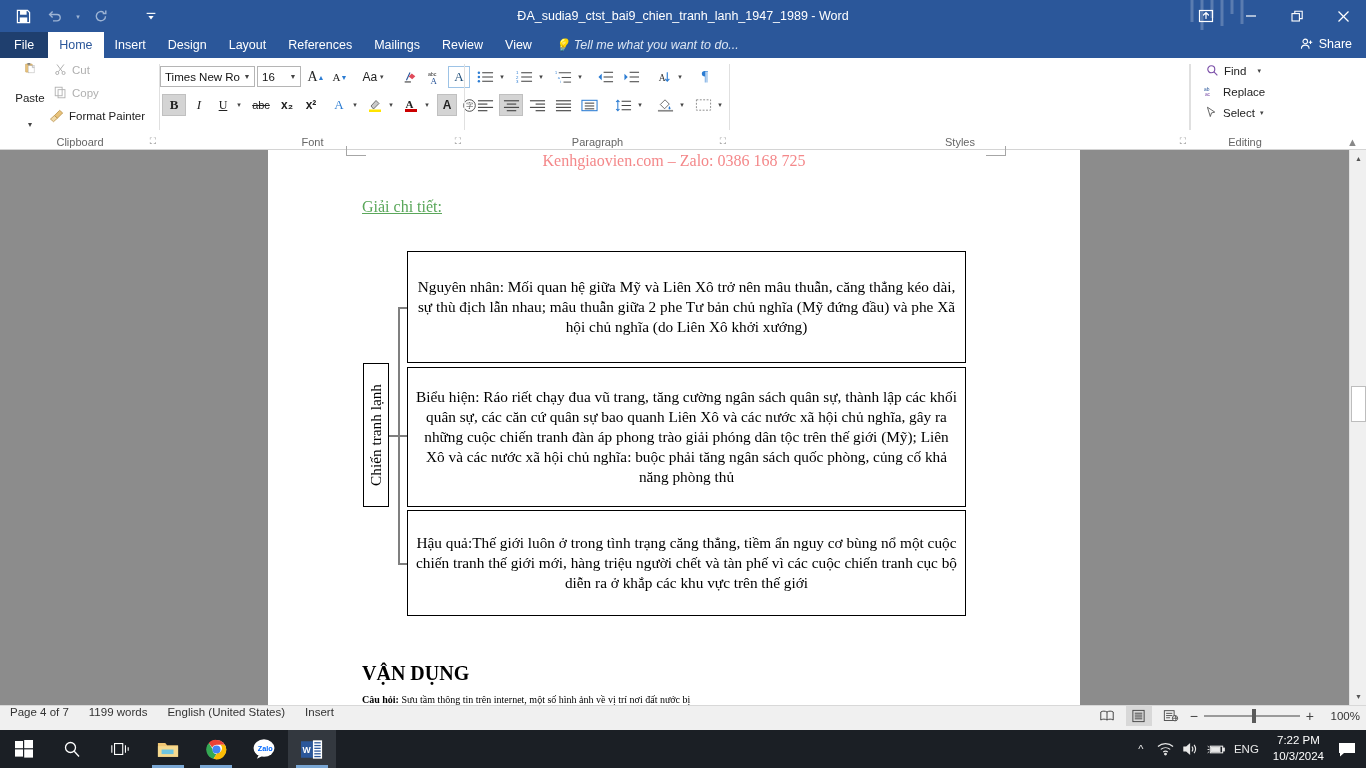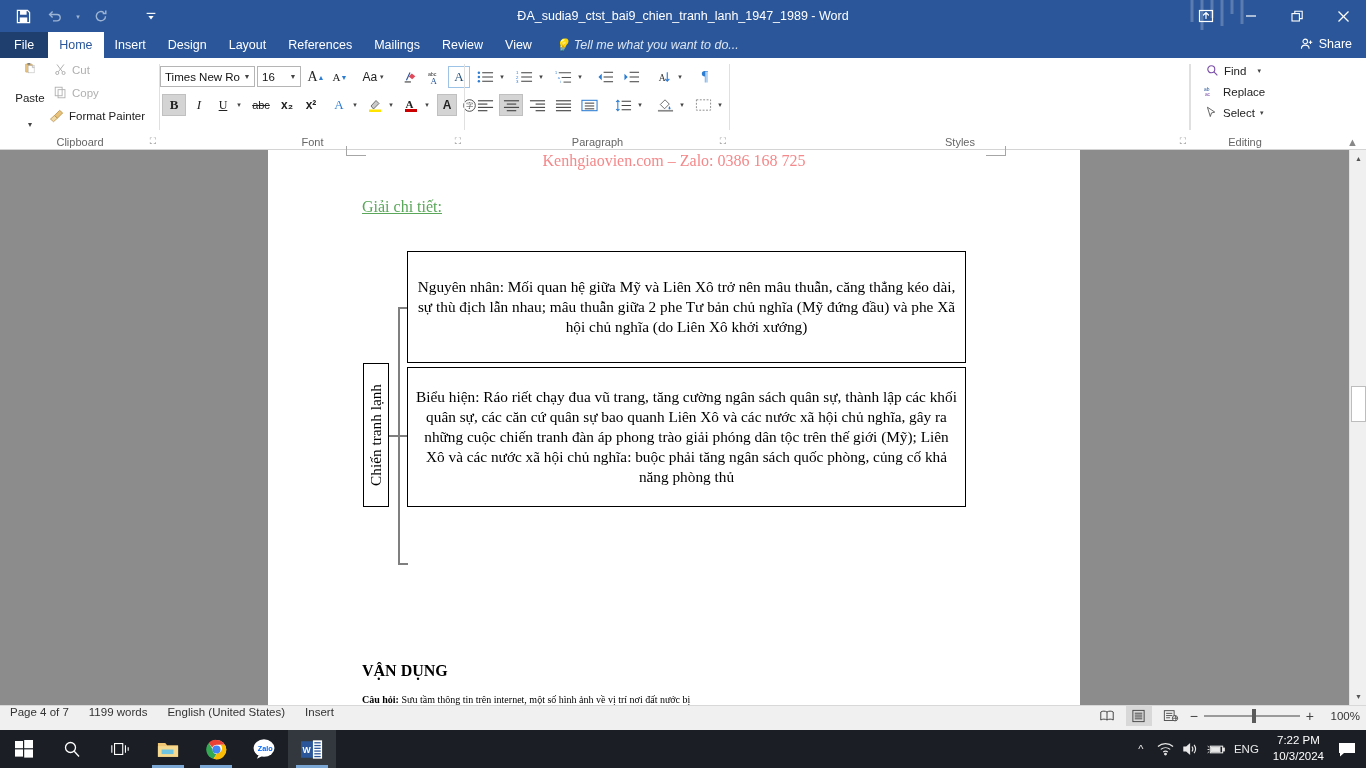--- a/index.html
+++ b/index.html
@@ -144,21 +144,21 @@
     display: flex; align-items: center; justify-content: center;
   }
   .vbox span {
     writing-mode: vertical-rl; transform: rotate(180deg);
     font-family: "Liberation Serif", serif; font-size: 15.3px; color: #000; white-space: nowrap;
   }
   .conn { position: absolute; background: #7f7f7f; }
 
   .vandung {
     position: absolute; left: 94px; top: 512px;
-    font-family: "Liberation Serif", serif; font-size: 16px; font-weight: bold; color: #000;
+    font-family: "Liberation Serif", serif; font-size: 20px; font-weight: bold; color: #000;
   }
   .cauhoi {
     position: absolute; left: 94px; top: 544px; width: 640px;
     font-family: "Liberation Serif", serif; font-size: 10px; color: #000;
   }
   .cauhoi b { font-weight: bold; }
 
   
   .vsb {
     position: absolute; right: 0; top: 150px; width: 17px; height: 555px;
@@ -653,20 +653,23 @@
       </div>
 
       <div class="dbox" style="left:139px;top:101px;width:559px;height:112px;">
         <span>Nguyên nhân: Mối quan hệ giữa Mỹ và Liên Xô trở nên mâu thuẫn, căng thẳng kéo dài, sự thù địch lẫn nhau; mâu thuẫn giữa 2 phe Tư bản chủ nghĩa (Mỹ đứng đầu) và phe Xã hội chủ nghĩa (do Liên Xô khởi xướng)</span>
       </div>
 
       <div class="dbox" style="left:139px;top:217px;width:559px;height:140px;">
         <span>Biểu hiện: Ráo riết chạy đua vũ trang, tăng cường ngân sách quân sự, thành lập các khối quân sự, các căn cứ quân sự bao quanh Liên Xô và các nước xã hội chủ nghĩa, gây ra những cuộc chiến tranh đàn áp phong trào giải phóng dân tộc trên thế giới (Mỹ); Liên Xô và các nước xã hội chủ nghĩa: buộc phải tăng ngân sách quốc phòng, củng cố khả năng phòng thủ</span>
       </div>
 
+      <div class="dbox" style="left:139px;top:360px;width:559px;height:106px;">
+        <span>Hậu quả:Thế giới luôn ở trong tình trạng căng thẳng, tiềm ẩn nguy cơ bùng nổ một cuộc chiến tranh thế giới mới, hàng triệu người chết và tàn phế vì các cuộc chiến tranh cục bộ diễn ra ở khắp các khu vực trên thế giới</span>
+      </div>
     </div>
 
     <div class="vandung">VẬN DỤNG</div>
     <div class="cauhoi">
       <b>Câu hỏi:</b><span> Sưu tầm thông tin trên internet, một số hình ảnh về vị trí nơi đất nước bị</span>
     </div>
   </div>
 </div>
 
 <div class="vsb">

